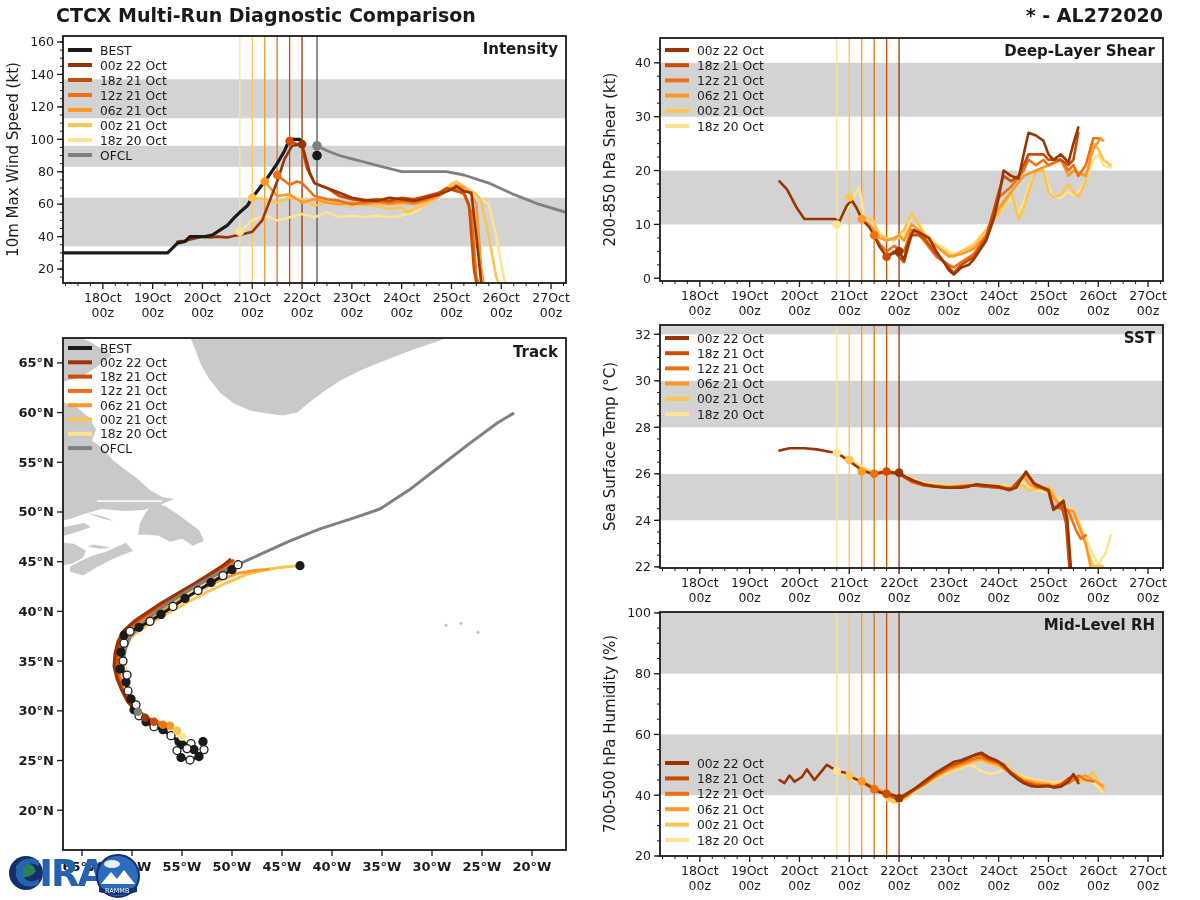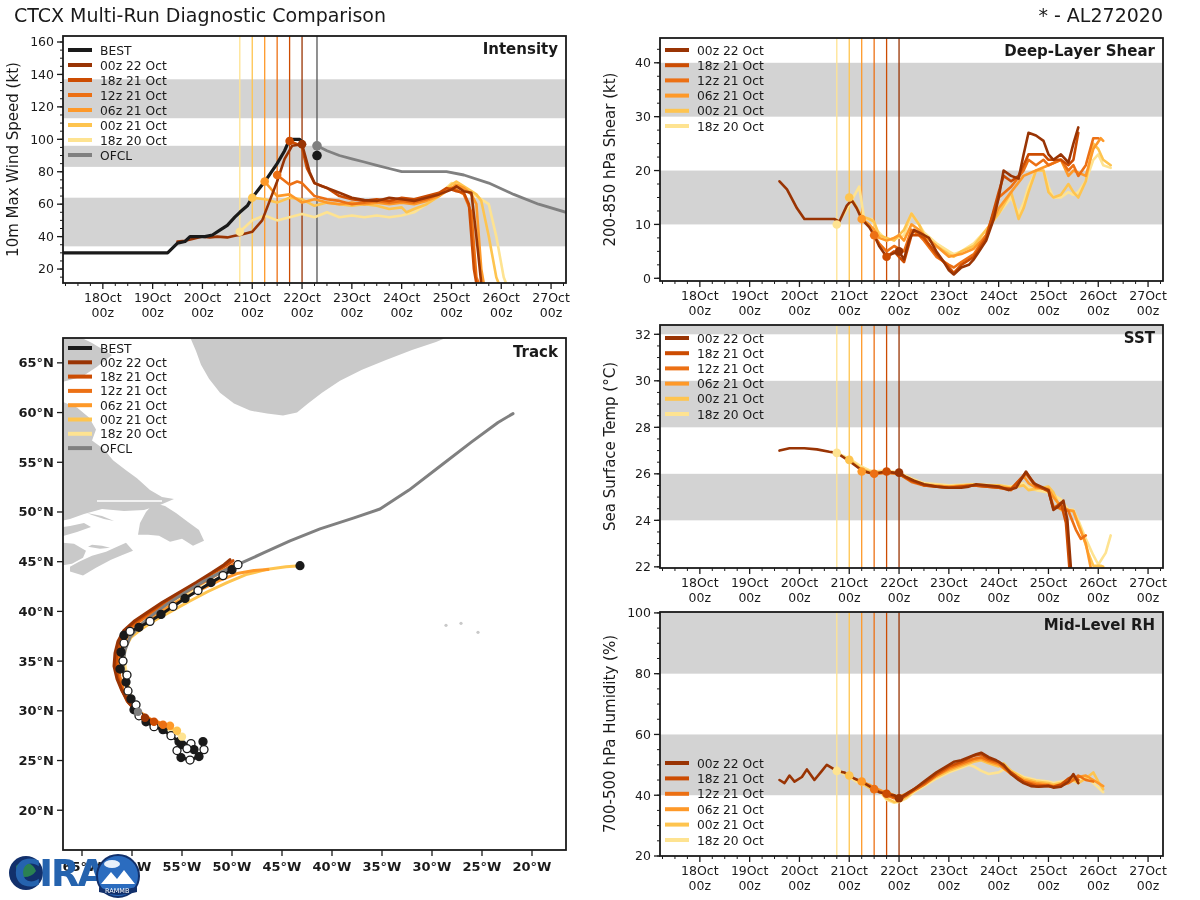--- a/index.html
+++ b/index.html
@@ -1,18 +1,18 @@
 <!DOCTYPE html>
 <html><head>
 <meta charset="utf-8">
 <style>
   html,body{margin:0;padding:0;background:#ffffff;}
   #canvas{position:relative;width:1200px;height:900px;background:#fff;
           font-family:"DejaVu Sans","Liberation Sans",sans-serif;overflow:hidden;}
-  .hdr{position:absolute;top:4px;font-weight:normal;font-size:19px;color:#1a1a1a;white-space:nowrap;}
+  .hdr{position:absolute;top:4px;font-weight:bold;font-size:19px;color:#1a1a1a;white-space:nowrap;margin-left:42px;}
   #main-title{left:14px;}
   #storm-id{right:37px;text-align:center;}
   #fig{position:absolute;left:0;top:0;}
   #logo{position:absolute;left:6px;top:846px;}
 </style>
 </head>
 <body>
 
 <div id="canvas">
   <div id="main-title" class="hdr">CTCX Multi-Run Diagnostic Comparison</div>

